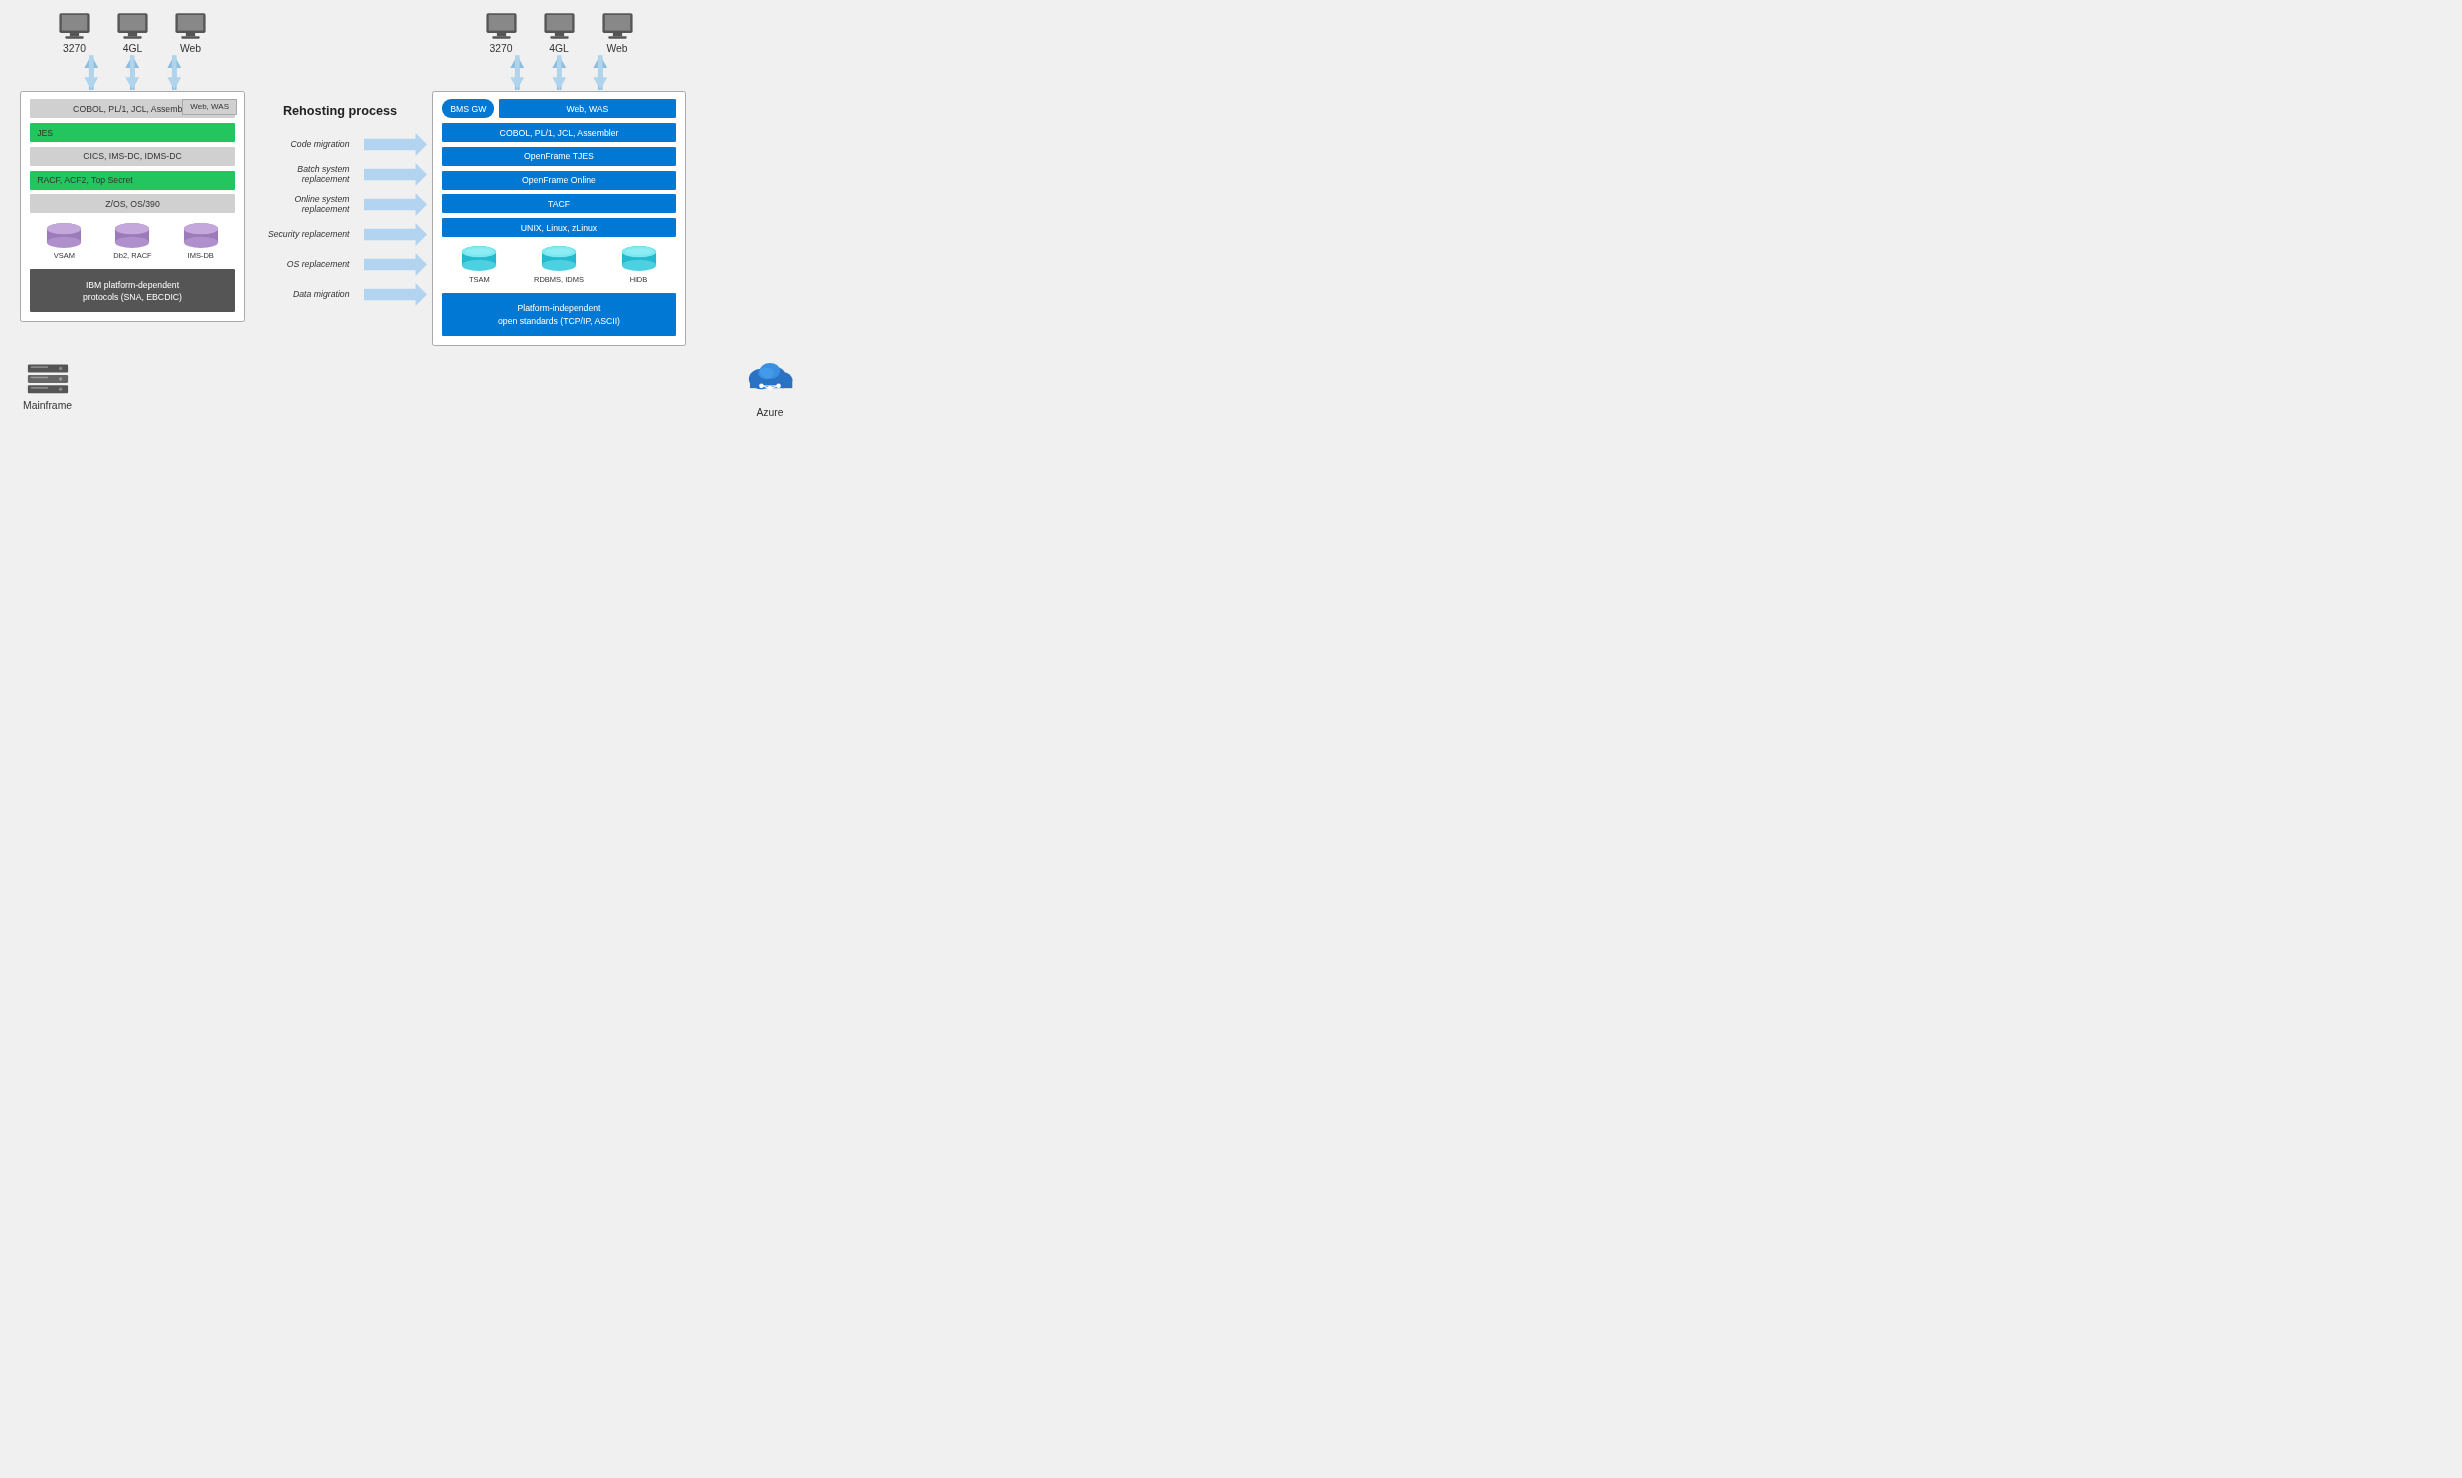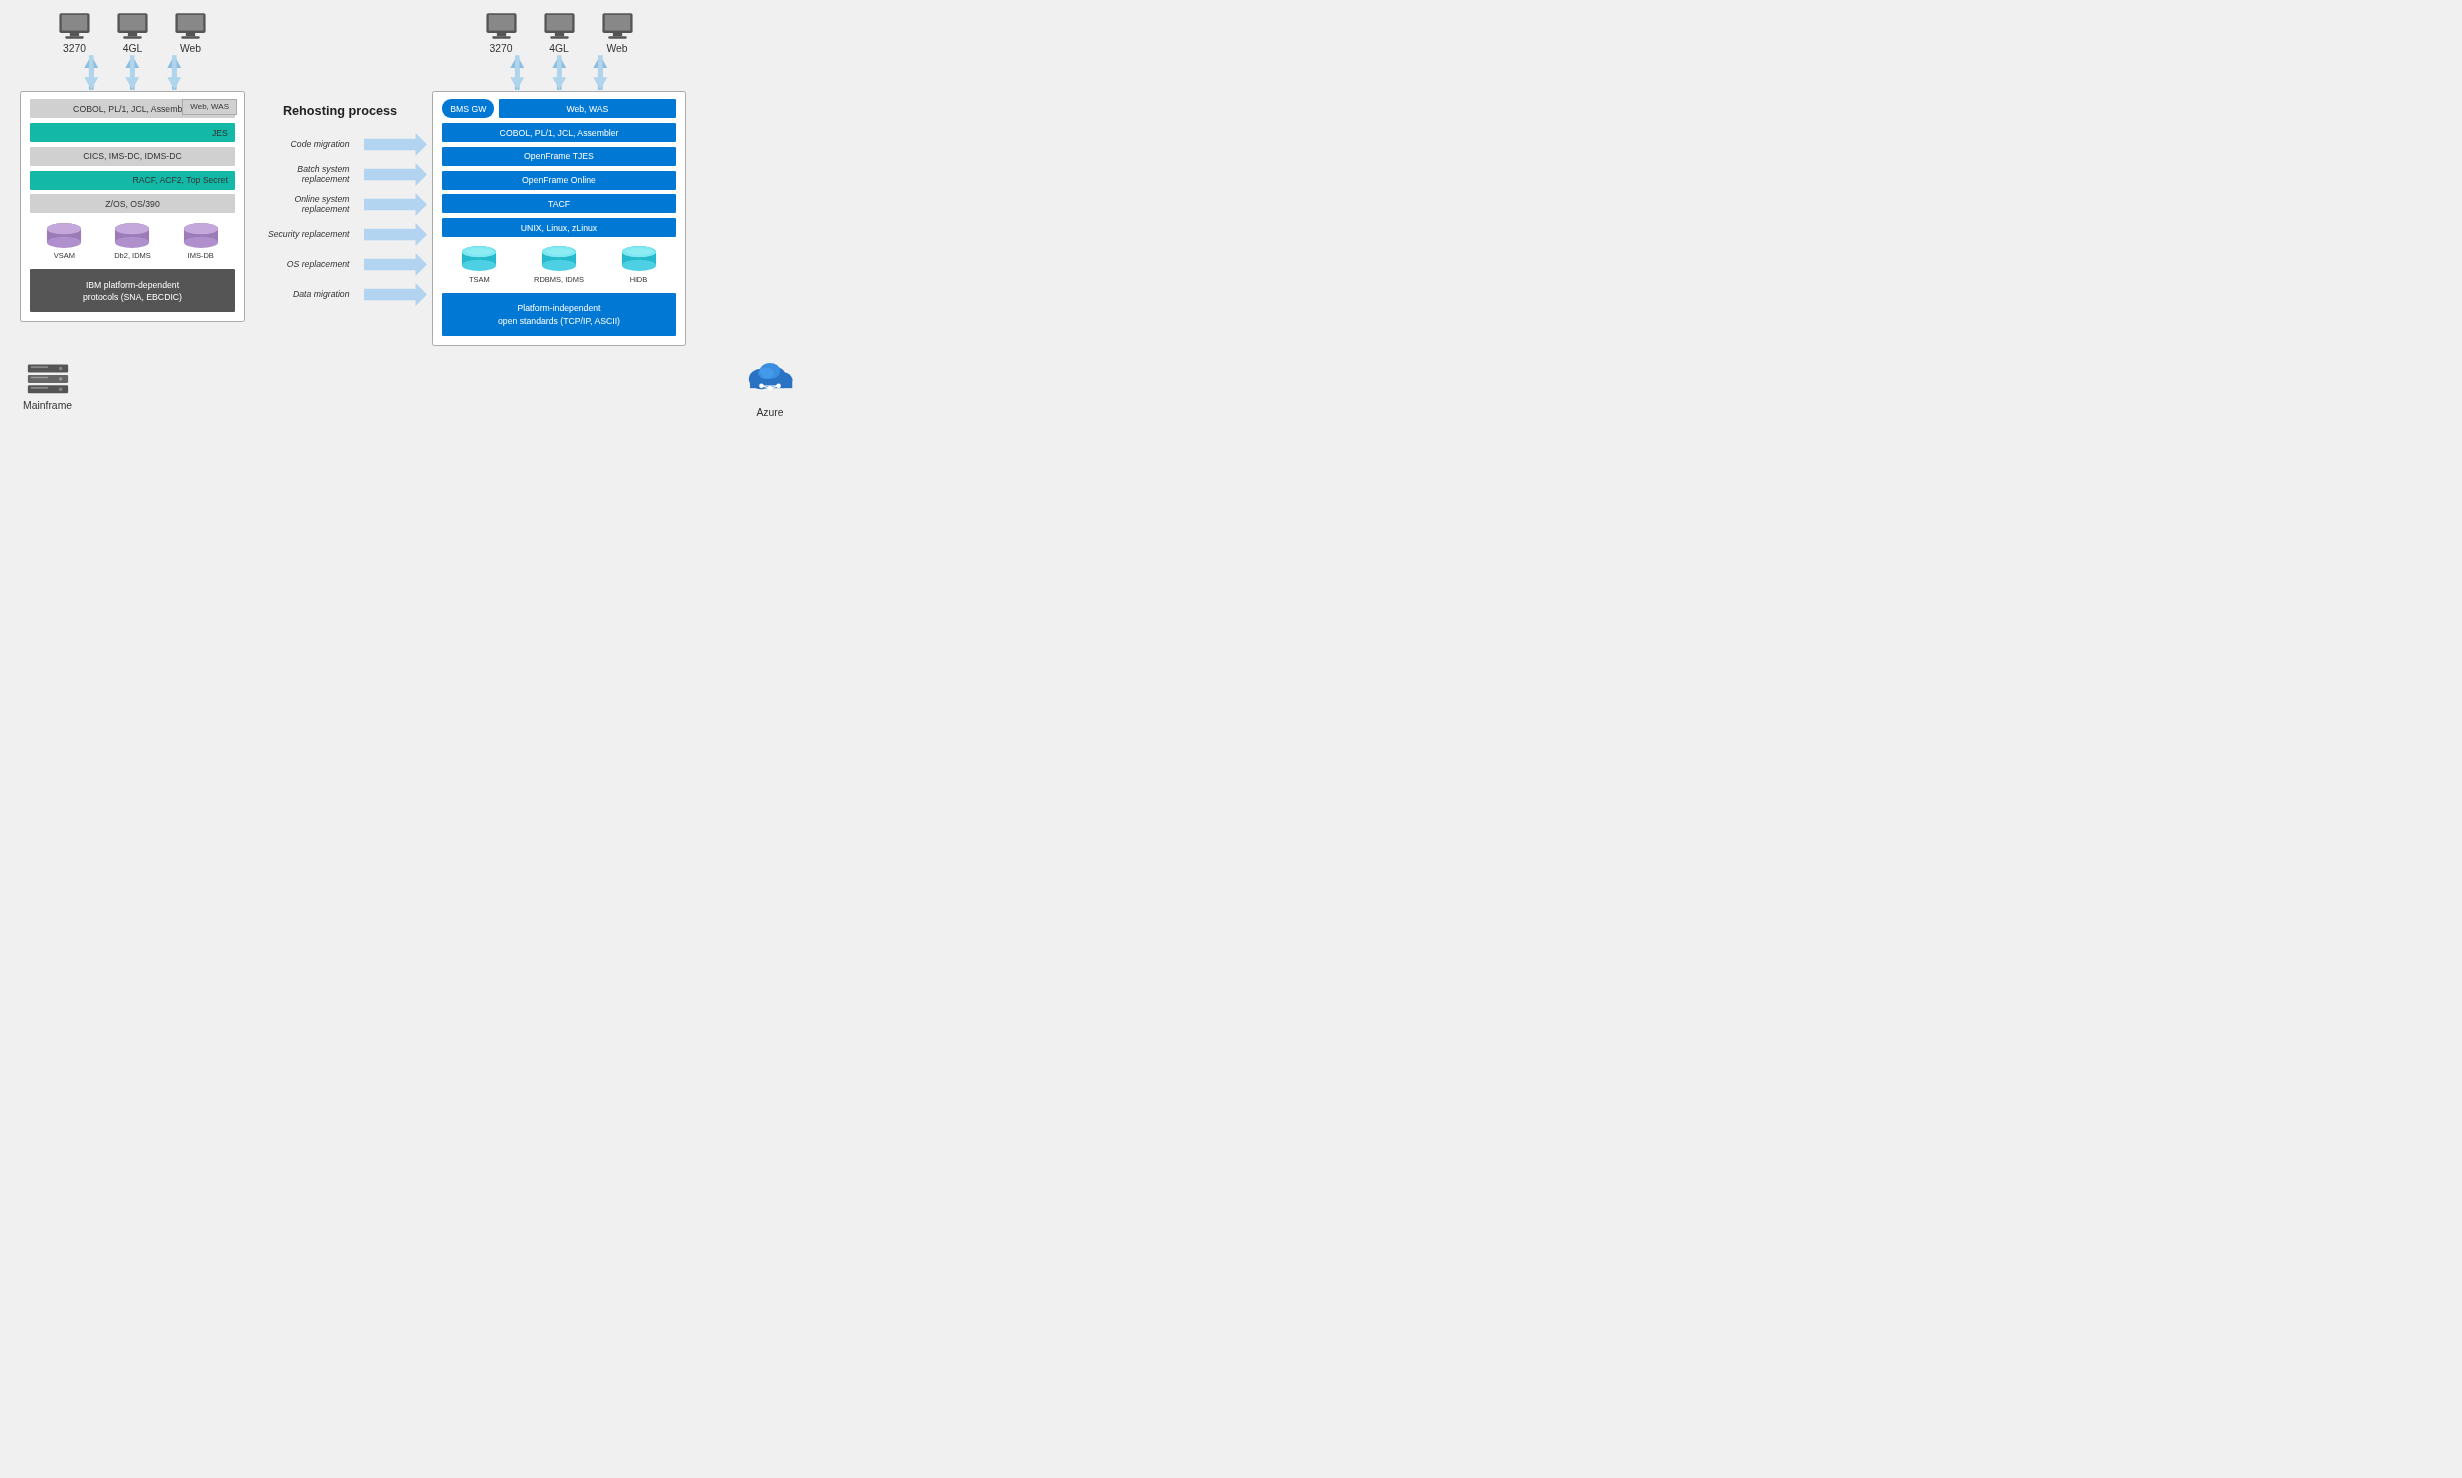--- a/index.html
+++ b/index.html
@@ -86,24 +86,24 @@
     .gray-bar {
       background: #d0d0d0;
       border-radius: 1.2px;
       padding: 4.6px 7px;
       text-align: center;
       font-size: 8.7px;
       color: #333;
     }
 
     .gray-bar-light {
-      background: #14b8a6;
+      background: #22c55e;
       border-radius: 1.2px;
       padding: 4.6px 7px;
-      text-align: right;
+      text-align: left;
       font-size: 8.7px;
       color: #333;
     }
 
     .databases-row {
       display: flex;
       justify-content: space-around;
       align-items: flex-end;
       margin: 4.6px 0 0 0;
     }
@@ -377,21 +377,21 @@
           </svg>
           <span class="db-label">VSAM</span>
         </div>
         <div class="db-group">
           <svg width="40" height="25" viewBox="0 0 70 44">
             <ellipse cx="35" cy="10" rx="30" ry="10" fill="#9c7bb8"></ellipse>
             <rect x="5" y="10" width="60" height="24" fill="#9c7bb8"></rect>
             <ellipse cx="35" cy="34" rx="30" ry="10" fill="#b090cc"></ellipse>
             <ellipse cx="35" cy="10" rx="30" ry="10" fill="#c4a8dc"></ellipse>
           </svg>
-          <span class="db-label">Db2, IDMS</span>
+          <span class="db-label">Db2, RACF</span>
         </div>
         <div class="db-group">
           <svg width="40" height="25" viewBox="0 0 70 44">
             <ellipse cx="35" cy="10" rx="30" ry="10" fill="#9c7bb8"></ellipse>
             <rect x="5" y="10" width="60" height="24" fill="#9c7bb8"></rect>
             <ellipse cx="35" cy="34" rx="30" ry="10" fill="#b090cc"></ellipse>
             <ellipse cx="35" cy="10" rx="30" ry="10" fill="#c4a8dc"></ellipse>
           </svg>
           <span class="db-label">IMS-DB</span>
         </div>

